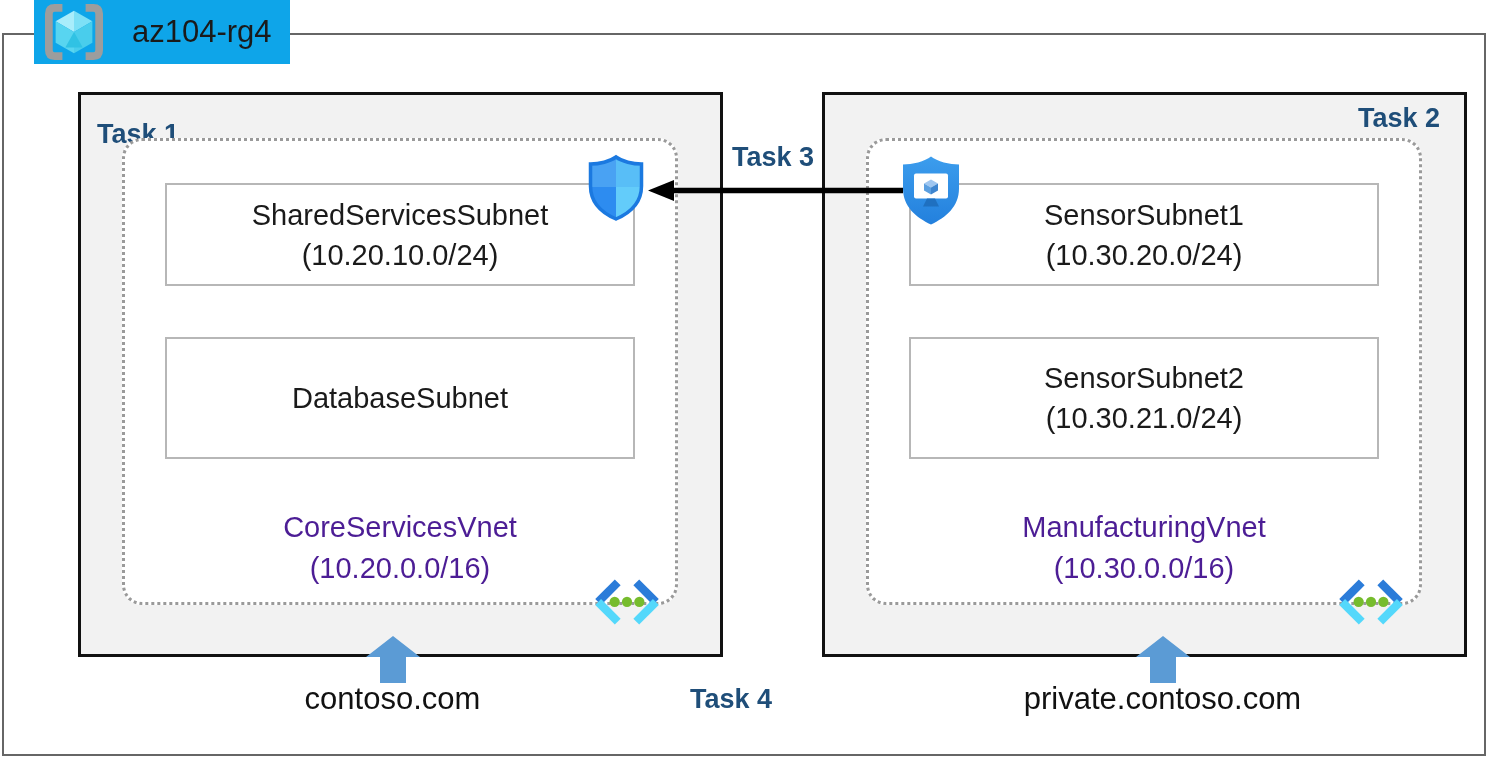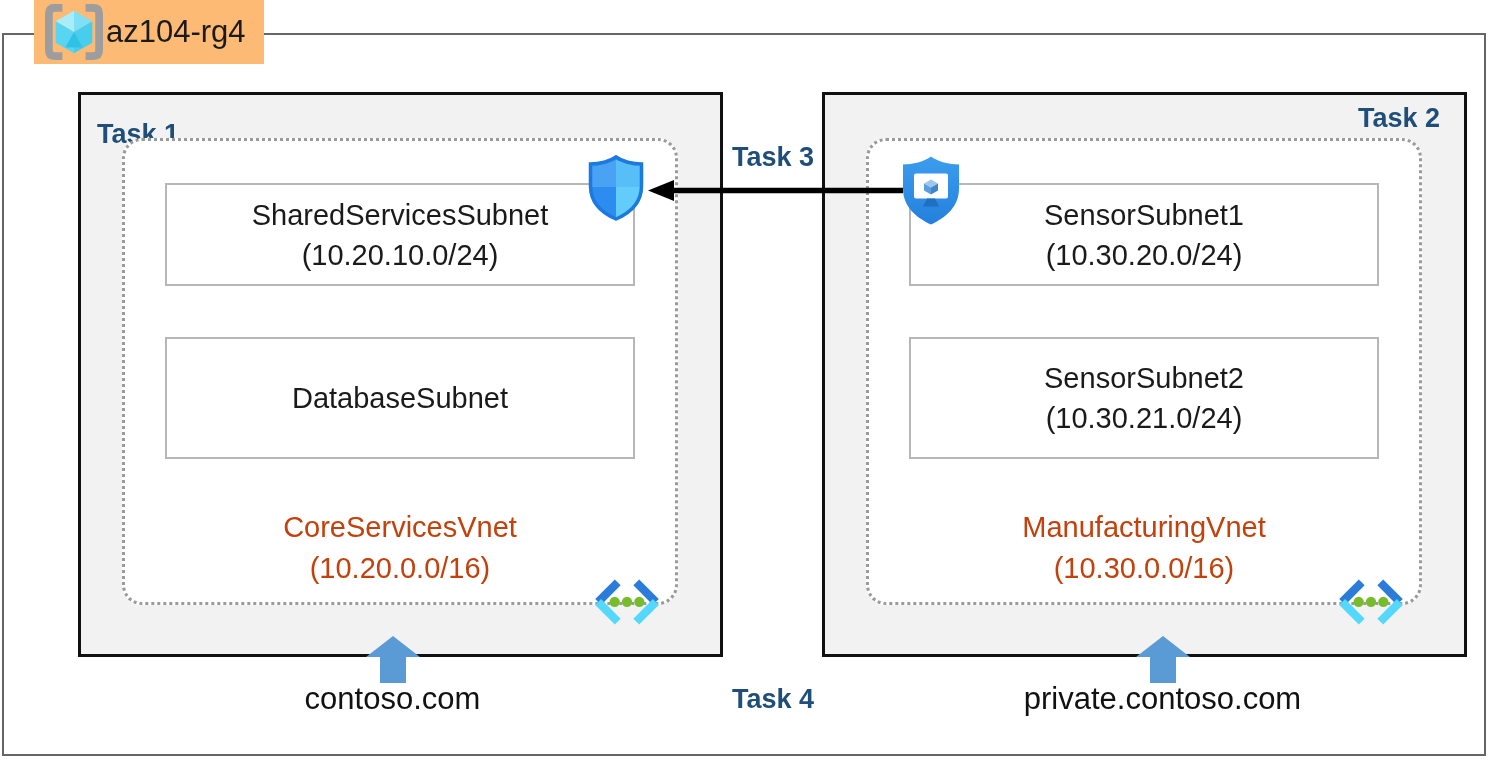--- a/index.html
+++ b/index.html
@@ -6,21 +6,21 @@
   #canvas {
     position:relative; width:1490px; height:762px; background:#ffffff;
     font-family:"Liberation Sans", sans-serif; overflow:hidden;
   }
   .outer-frame {
     position:absolute; left:2px; top:33px; width:1484px; height:723px;
     border:2px solid #666666; box-sizing:border-box;
   }
   .rg-header {
     position:absolute; left:34px; top:0px; height:64px; z-index:6;
-    display:flex; align-items:center; padding:0 18px 0 8px; background:#fdba74;
+    display:flex; align-items:center; gap:26px; padding:0 18px 0 8px; background:#0ea5e9;
   }
   .rg-label { font-size:31px; color:#1a1a1a; }
 
   .task-box {
     position:absolute; top:92px; width:645px; height:565px;
     background:#f2f2f2; border:3px solid #111111; box-sizing:border-box; z-index:1;
   }
   .task-box.left  { left:78px; }
   .task-box.right { left:822px; }
   .task-label { position:absolute; font-weight:bold; font-size:27px; color:#1f4e79; }
@@ -34,31 +34,31 @@
   .subnet-box {
     position:absolute; left:40px; width:470px;
     background:#ffffff; border:2px solid #b7b7b7; box-sizing:border-box;
     display:flex; flex-direction:column; align-items:center; justify-content:center;
     font-size:29px; line-height:40px; color:#1a1a1a; text-align:center;
   }
   .subnet-box.s1 { top:42px;  height:103px; }
   .subnet-box.s2 { top:196px; height:122px; }
   .vnet-label {
     position:absolute; left:0; right:0; top:366px; text-align:center;
-    font-size:29px; line-height:41px; color:#c2410c;
+    font-size:29px; line-height:41px; color:#4c1d95;
   }
   .vnet-icon { position:absolute; right:14px; bottom:-26px; width:68px; height:50px; }
 
   .shield-icon  { position:absolute; left:586px; top:154px; width:60px; height:68px; z-index:4; }
   .bastion-icon { position:absolute; left:899px; top:153px; width:64px; height:75px; z-index:4; }
   .peering-arrow { position:absolute; left:647px; top:177px; width:256px; height:27px; z-index:3; }
 
   .task3-label { position:absolute; left:690px; top:142px; width:166px; text-align:center;
                  font-weight:bold; font-size:27px; color:#1f4e79; z-index:3; }
-  .task4-label { position:absolute; left:690px; top:684px; width:166px; text-align:center;
+  .task4-label { position:absolute; left:690px; top:684px; width:166px; 
                  font-weight:bold; font-size:27px; color:#1f4e79; }
 
   .up-arrow { position:absolute; width:54px; height:47px; z-index:3; }
   .up-arrow.a { left:366px;  top:636px; }
   .up-arrow.b { left:1136px; top:636px; }
 
   .dns-label { position:absolute; top:681px; font-size:31px; color:#111111; text-align:center; }
   .dns-label.a { left:240px;  width:305px; }
   .dns-label.b { left:1010px; width:305px; }
 </style>

